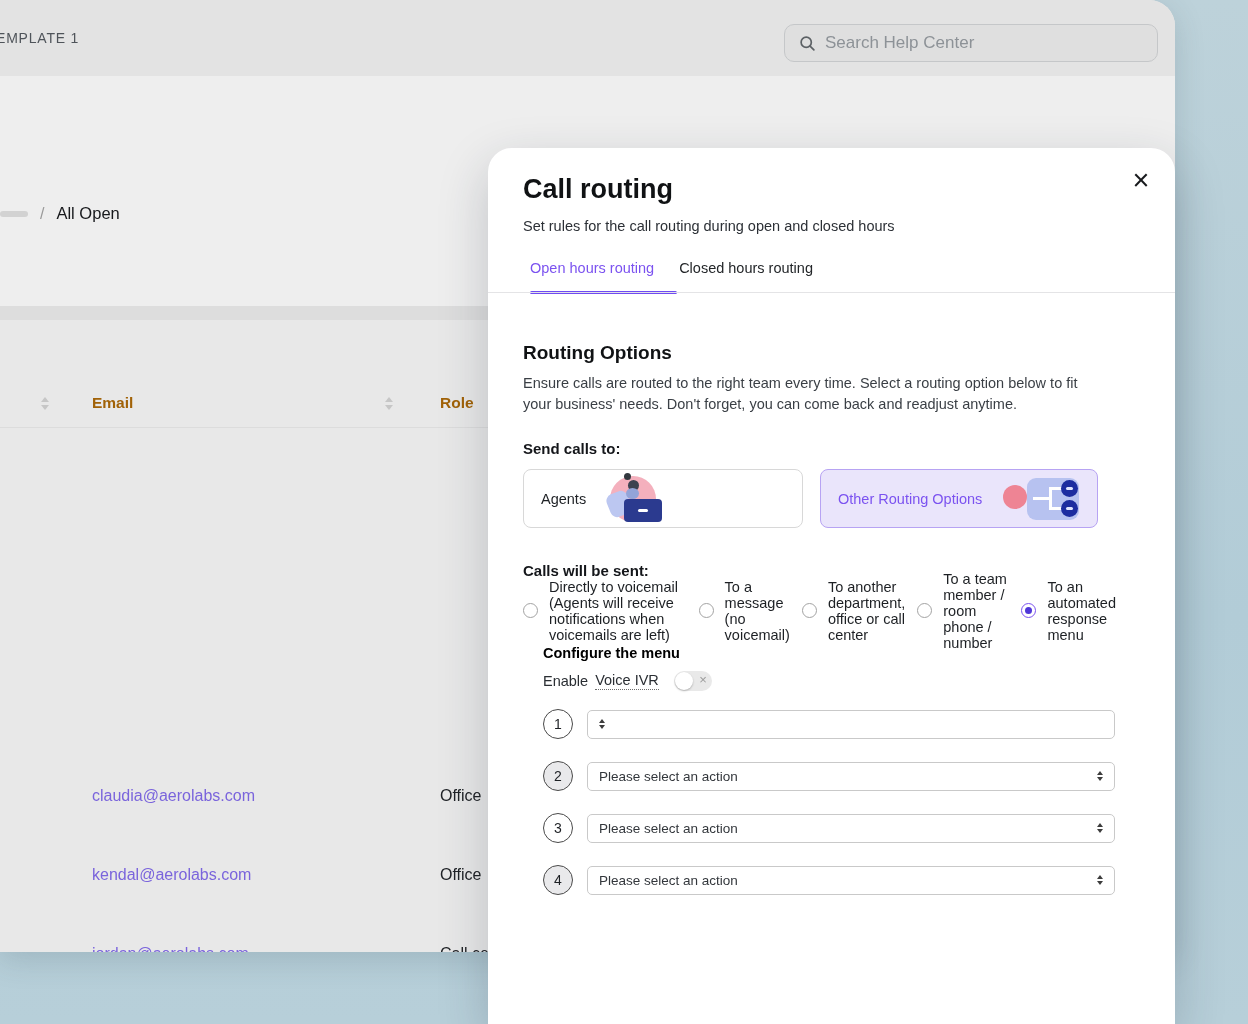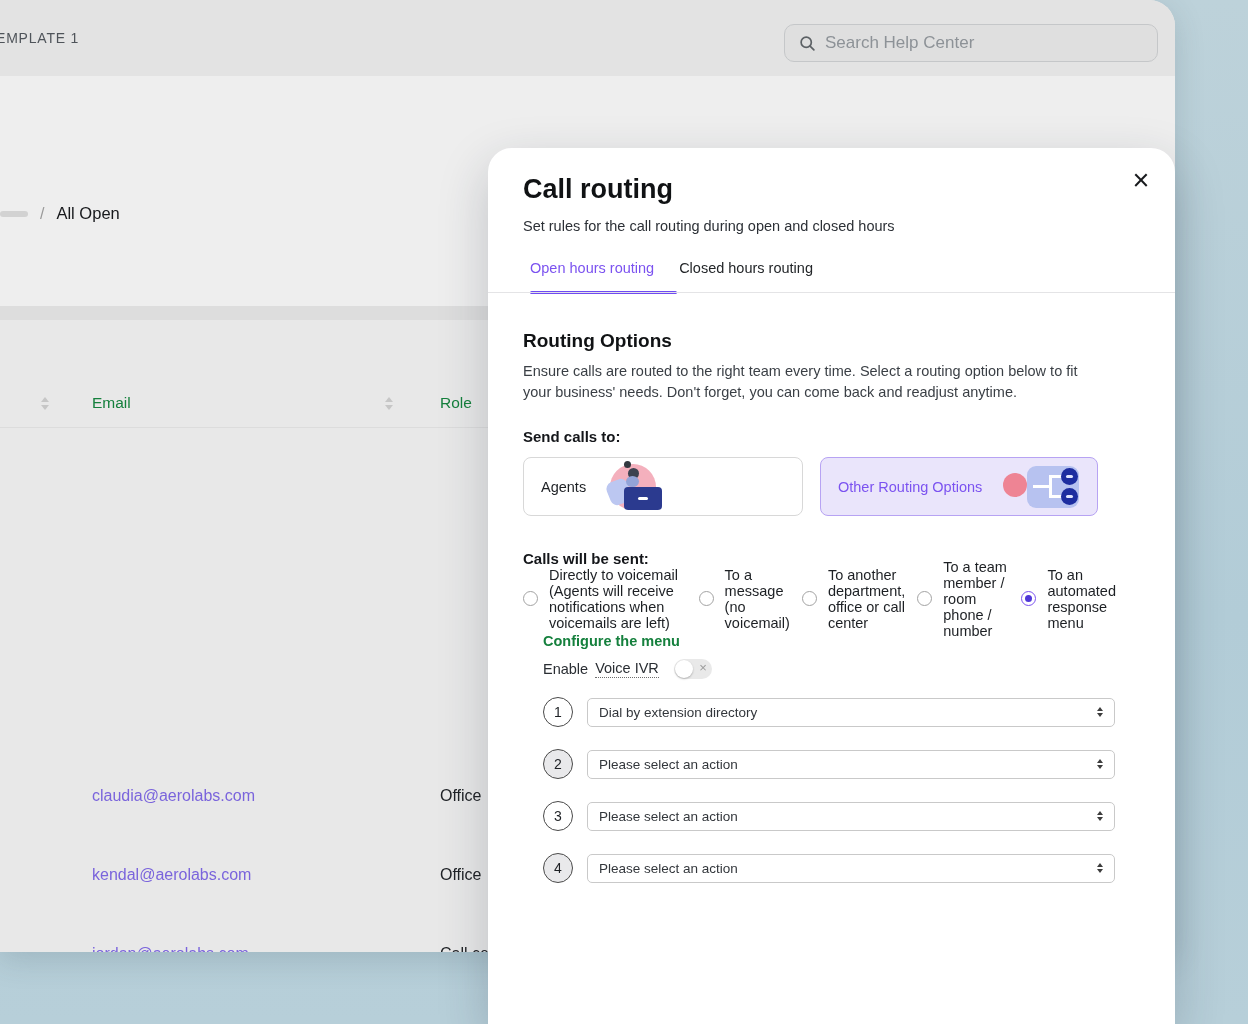--- a/index.html
+++ b/index.html
@@ -33,21 +33,21 @@
   .breadcrumb{ position:absolute; left:0; top:128px; display:flex; align-items:center; gap:12px; }
   .crumb-skeleton{ width:28px; height:6px; border-radius:3px; background:#d2d2d2; }
   .crumb-sep{ color:#9b9b9b; font-size:16px; }
   .crumb-current{ font-size:16.5px; color:#17191c; }
 
   .toolbar-band{ position:absolute; left:0; top:306px; width:100%; height:14px; background:#dddddd; }
 
   .table-area{ position:absolute; left:0; top:320px; width:100%; height:632px; background:#e8e8e8; }
   .thead{ position:absolute; left:0; top:63px; width:100%; height:45px; }
   .thead .divider{ position:absolute; left:0; bottom:0; width:100%; height:1px; background:#dcdcdc; }
-  .th-label{ position:absolute; font-size:15.5px; font-weight:400; color:#15803d; top:11px; }
+  .th-label{ position:absolute; font-size:15.5px; font-weight:700; color:#a16207; top:11px; }
   .sort-icon{ position:absolute; top:14px; display:flex; flex-direction:column; align-items:center; gap:3px; }
   .sort-icon i{ display:block; width:0; height:0; border-left:4px solid transparent; border-right:4px solid transparent; }
   .sort-icon i.up{ border-bottom:5px solid #c6c6c6; }
   .sort-icon i.dn{ border-top:5px solid #c6c6c6; }
   .trow{ position:absolute; left:0; width:100%; height:24px; }
   .cell-email{ position:absolute; left:92px; font-size:16px; color:#7a64dc; }
   .cell-role{ position:absolute; left:440px; font-size:16px; color:#202327; }
   .skel-row{ position:absolute; left:0; width:100%; }
 
   
@@ -64,21 +64,21 @@
   .m-title{ position:absolute; left:35px; top:26px; font-size:27px; font-weight:700; color:#101214; }
   .m-subtitle{ position:absolute; left:35px; top:70px; font-size:14.5px; color:#2c3036; }
   .tabs{ position:absolute; left:42px; top:112px; height:33px; display:flex; gap:25px; }
   .tab{ font-size:14.5px; padding:0 0 14px 0; cursor:pointer; color:#232629; }
   .tab.on{ color:#7b52f0; }
   .tab .underline{ display:none; }
   .tab.on .underline{ display:block; position:absolute; left:0; bottom:-1px; width:147px; height:3px; background:#6f4bf2; border-radius:2px; }
   .tab.on{ position:relative; }
   .tabs-divider{ position:absolute; left:0; top:144px; width:100%; height:1px; background:#e4e4e6; }
 
-  .m-content{ position:absolute; left:0; top:146px; width:100%; padding:0 59px 0 35px; }
+  .m-content{ position:absolute; left:0; top:146px; width:100%; padding:12px 59px 0 35px; }
   .sec-heading{ margin-top:36px; font-size:19px; font-weight:700; color:#101214; }
   .sec-desc{ margin-top:9px; font-size:14.5px; line-height:21px; color:#3a3f45; width:572px; }
   .send-label{ margin-top:25px; font-size:15px; font-weight:700; color:#14161a; }
   .cards{ margin-top:12px; display:flex; gap:17px; }
   .dest-card{
     width:280px; height:59px; border:1px solid #d8d8d8; border-radius:8px; background:#fff;
     display:flex; align-items:center; padding-left:17px; cursor:pointer; overflow:hidden;
   }
   .dest-card .lbl{ font-size:14.5px; color:#1e2125; }
   .dest-card.on{ width:278px; background:#eae5fb; border:1px solid #b7a3f3; }
@@ -114,21 +114,21 @@
     width:15px; height:15px; border-radius:50%; border:1.5px solid #a3a3a3; background:#fff;
     flex:0 0 auto; position:relative;
   }
   .radio-row.on .radio-dot{ border-color:#7b52f0; }
   .radio-row.on .radio-dot::after{
     content:""; position:absolute; left:2.5px; top:2.5px; width:7px; height:7px; border-radius:50%; background:#4f37d8;
   }
   .radio-lbl{ font-size:14.5px; color:#1d2024; }
 
   .configure{ margin-left:20px; }
-  .cfg-heading{ margin-top:27px; font-size:14.5px; font-weight:700; color:#15803d; }
+  .cfg-heading{ margin-top:27px; font-size:14.5px; font-weight:700; color:#000000; }
   .enable-row{ margin-top:10px; display:flex; align-items:center; gap:7px; height:20px; }
   .enable-row .t1{ font-size:14.5px; color:#2a2e33; }
   .enable-row .t2{ font-size:14.5px; color:#2a2e33; border-bottom:1.5px dotted #6d6d6d; padding-bottom:1px; cursor:pointer; }
   .toggle{
     margin-left:8px; width:38px; height:20px; border-radius:10px; background:#e9e9e9;
     position:relative; cursor:pointer;
   }
   .toggle .knob{ position:absolute; left:1px; top:1px; width:18px; height:18px; border-radius:50%; background:#fff; box-shadow:0 1px 2px rgba(0,0,0,.25); }
   .toggle .x{ position:absolute; right:5px; top:1px; font-size:13px; color:#9b9b9b; }
 
@@ -310,21 +310,20 @@
           <span class="toggle">
             <span class="knob"></span>
             <span class="x">×</span>
           </span>
         </div>
 
         <div class="ivr-list">
           <div class="ivr-row">
             <span class="num-circle">1</span>
             <span class="select">
-              <span class="val">Dial by extension directory</span>
               <span class="spinner">
                   <i class="up"></i>
                   <i class="dn"></i>
                 </span>
             </span>
           </div>
           <div class="ivr-row">
             <span class="num-circle">2</span>
             <span class="select">
               <span class="val">Please select an action</span>

